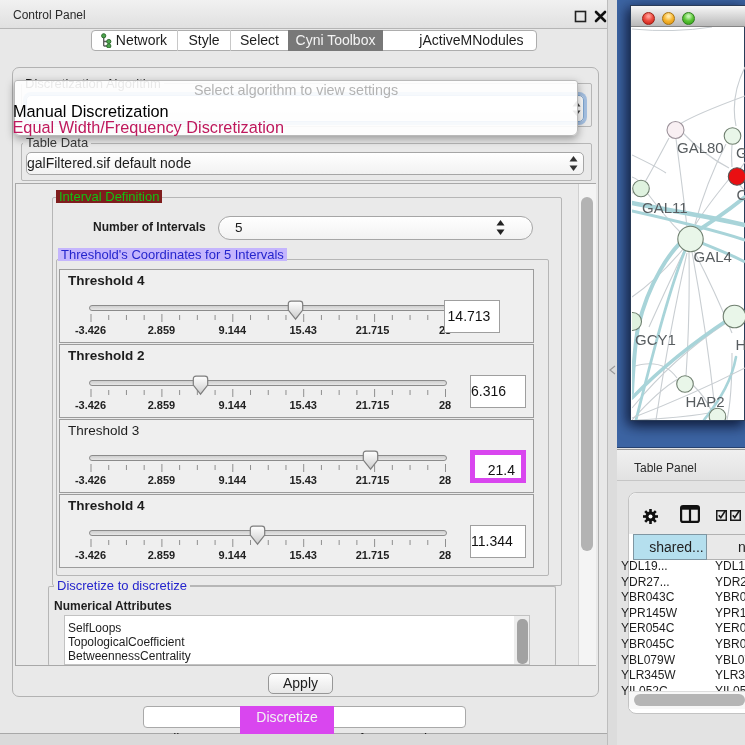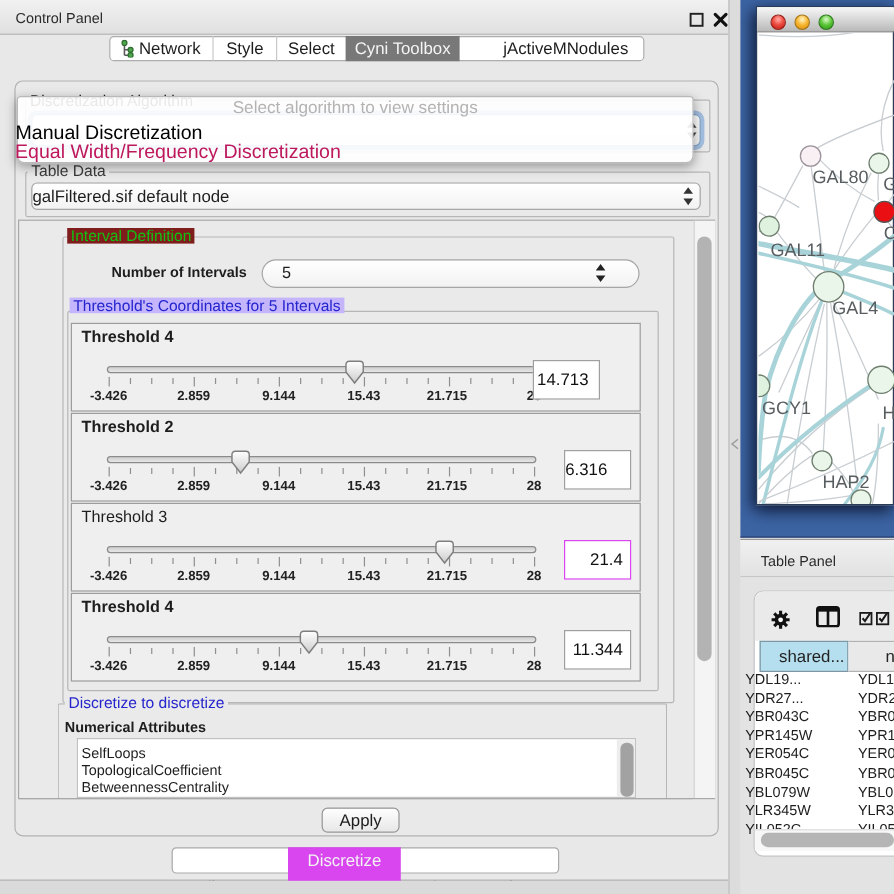--- a/index.html
+++ b/index.html
@@ -149,39 +149,39 @@
     <span style="position:absolute;left:90.5px;top:0;transform:translateX(-50%)">-3.426</span>
     <span style="position:absolute;left:161.4px;top:0;transform:translateX(-50%)">2.859</span>
     <span style="position:absolute;left:232.3px;top:0;transform:translateX(-50%)">9.144</span>
     <span style="position:absolute;left:303.2px;top:0;transform:translateX(-50%)">15.43</span>
     <span style="position:absolute;left:372.5px;top:0;transform:translateX(-50%)">21.715</span>
     <span style="position:absolute;left:445px;top:0;transform:translateX(-50%)">28</span>
   </div>
 <svg class="abs" style="left:362px;top:450px" width="17" height="21">
     <use href="#thumbp"></use>
   </svg>
-<div class="abs" style="left:470px;top:450px;width:56px;height:33px;background:#fff;border:1px solid #d946ef;box-sizing:border-box;font-size:14px;color:#111;text-align:right;line-height:31px;padding-right:6px">21.4</div>
+<div class="abs" style="left:470px;top:450px;width:56px;height:33px;background:#fff;border:5px solid #d946ef;box-sizing:border-box;font-size:14px;color:#111;text-align:right;line-height:31px;padding-right:6px">21.4</div>
 <div class="abs" style="left:59px;top:494px;width:475px;height:74px;background:#efefef;border:1px solid #9c9c9c;box-sizing:border-box"></div>
 <div class="abs t13" style="left:68px;top:498px;font-weight:bold;font-size:13.5px">Threshold 4</div>
 <div class="abs" style="left:89px;top:530px;width:356px;height:4px;background:linear-gradient(#cfcfcf,#e6e6e6);border:1px solid #8b8b8b;border-radius:3px"></div>
 <svg class="abs" style="left:82.5px;top:539px" width="370" height="9">
     <use href="#ticks"></use>
   </svg>
 <div class="abs" style="left:0;top:549px;width:560px;height:11px;font-size:11px;font-weight:bold;color:#222">
     <span style="position:absolute;left:90.5px;top:0;transform:translateX(-50%)">-3.426</span>
     <span style="position:absolute;left:161.4px;top:0;transform:translateX(-50%)">2.859</span>
     <span style="position:absolute;left:232.3px;top:0;transform:translateX(-50%)">9.144</span>
     <span style="position:absolute;left:303.2px;top:0;transform:translateX(-50%)">15.43</span>
     <span style="position:absolute;left:372.5px;top:0;transform:translateX(-50%)">21.715</span>
     <span style="position:absolute;left:445px;top:0;transform:translateX(-50%)">28</span>
   </div>
 <svg class="abs" style="left:248.5px;top:525px" width="17" height="21">
     <use href="#thumbp"></use>
   </svg>
-<div class="abs" style="left:470px;top:525px;width:56px;height:33px;background:#fff;border:1px solid #9f9f9f;box-sizing:border-box;font-size:14px;color:#111;text-align:right;line-height:31px;padding-right:6px">11.344</div>
+<div class="abs" style="left:470px;top:525px;width:56px;height:33px;background:#fff;border:1px solid #9f9f9f;box-sizing:border-box;font-size:14px;color:#111;text-align:left;line-height:31px;padding-right:6px">11.344</div>
 
 <div class="abs gbox" style="left:48px;top:586px;width:508px;height:80px;border-bottom:none"></div>
 <div class="glab" style="left:54px;top:579px;background:#eaeaea;color:#2525cd">Discretize to discretize</div>
 <div class="abs t13" style="left:54px;top:599px;font-weight:bold">Numerical Attributes</div>
 <div class="abs" style="left:64px;top:615px;width:466px;height:50px;background:#fff;border:1px solid #c2c2c2;box-sizing:border-box"></div>
 <div class="abs" style="left:514px;top:616px;width:15px;height:48px;background:#ededed"></div>
 <div class="abs" style="left:516.5px;top:619px;width:11px;height:45px;background:#a2a2a2;border-radius:5px"></div>
 <div class="abs t13" style="left:68px;top:622px;line-height:13.8px">SelfLoops<br>TopologicalCoefficient<br>BetweennessCentrality</div>
 <div class="abs" style="left:16px;top:665px;width:561px;height:1px;background:#a8a8a8"></div>
 

